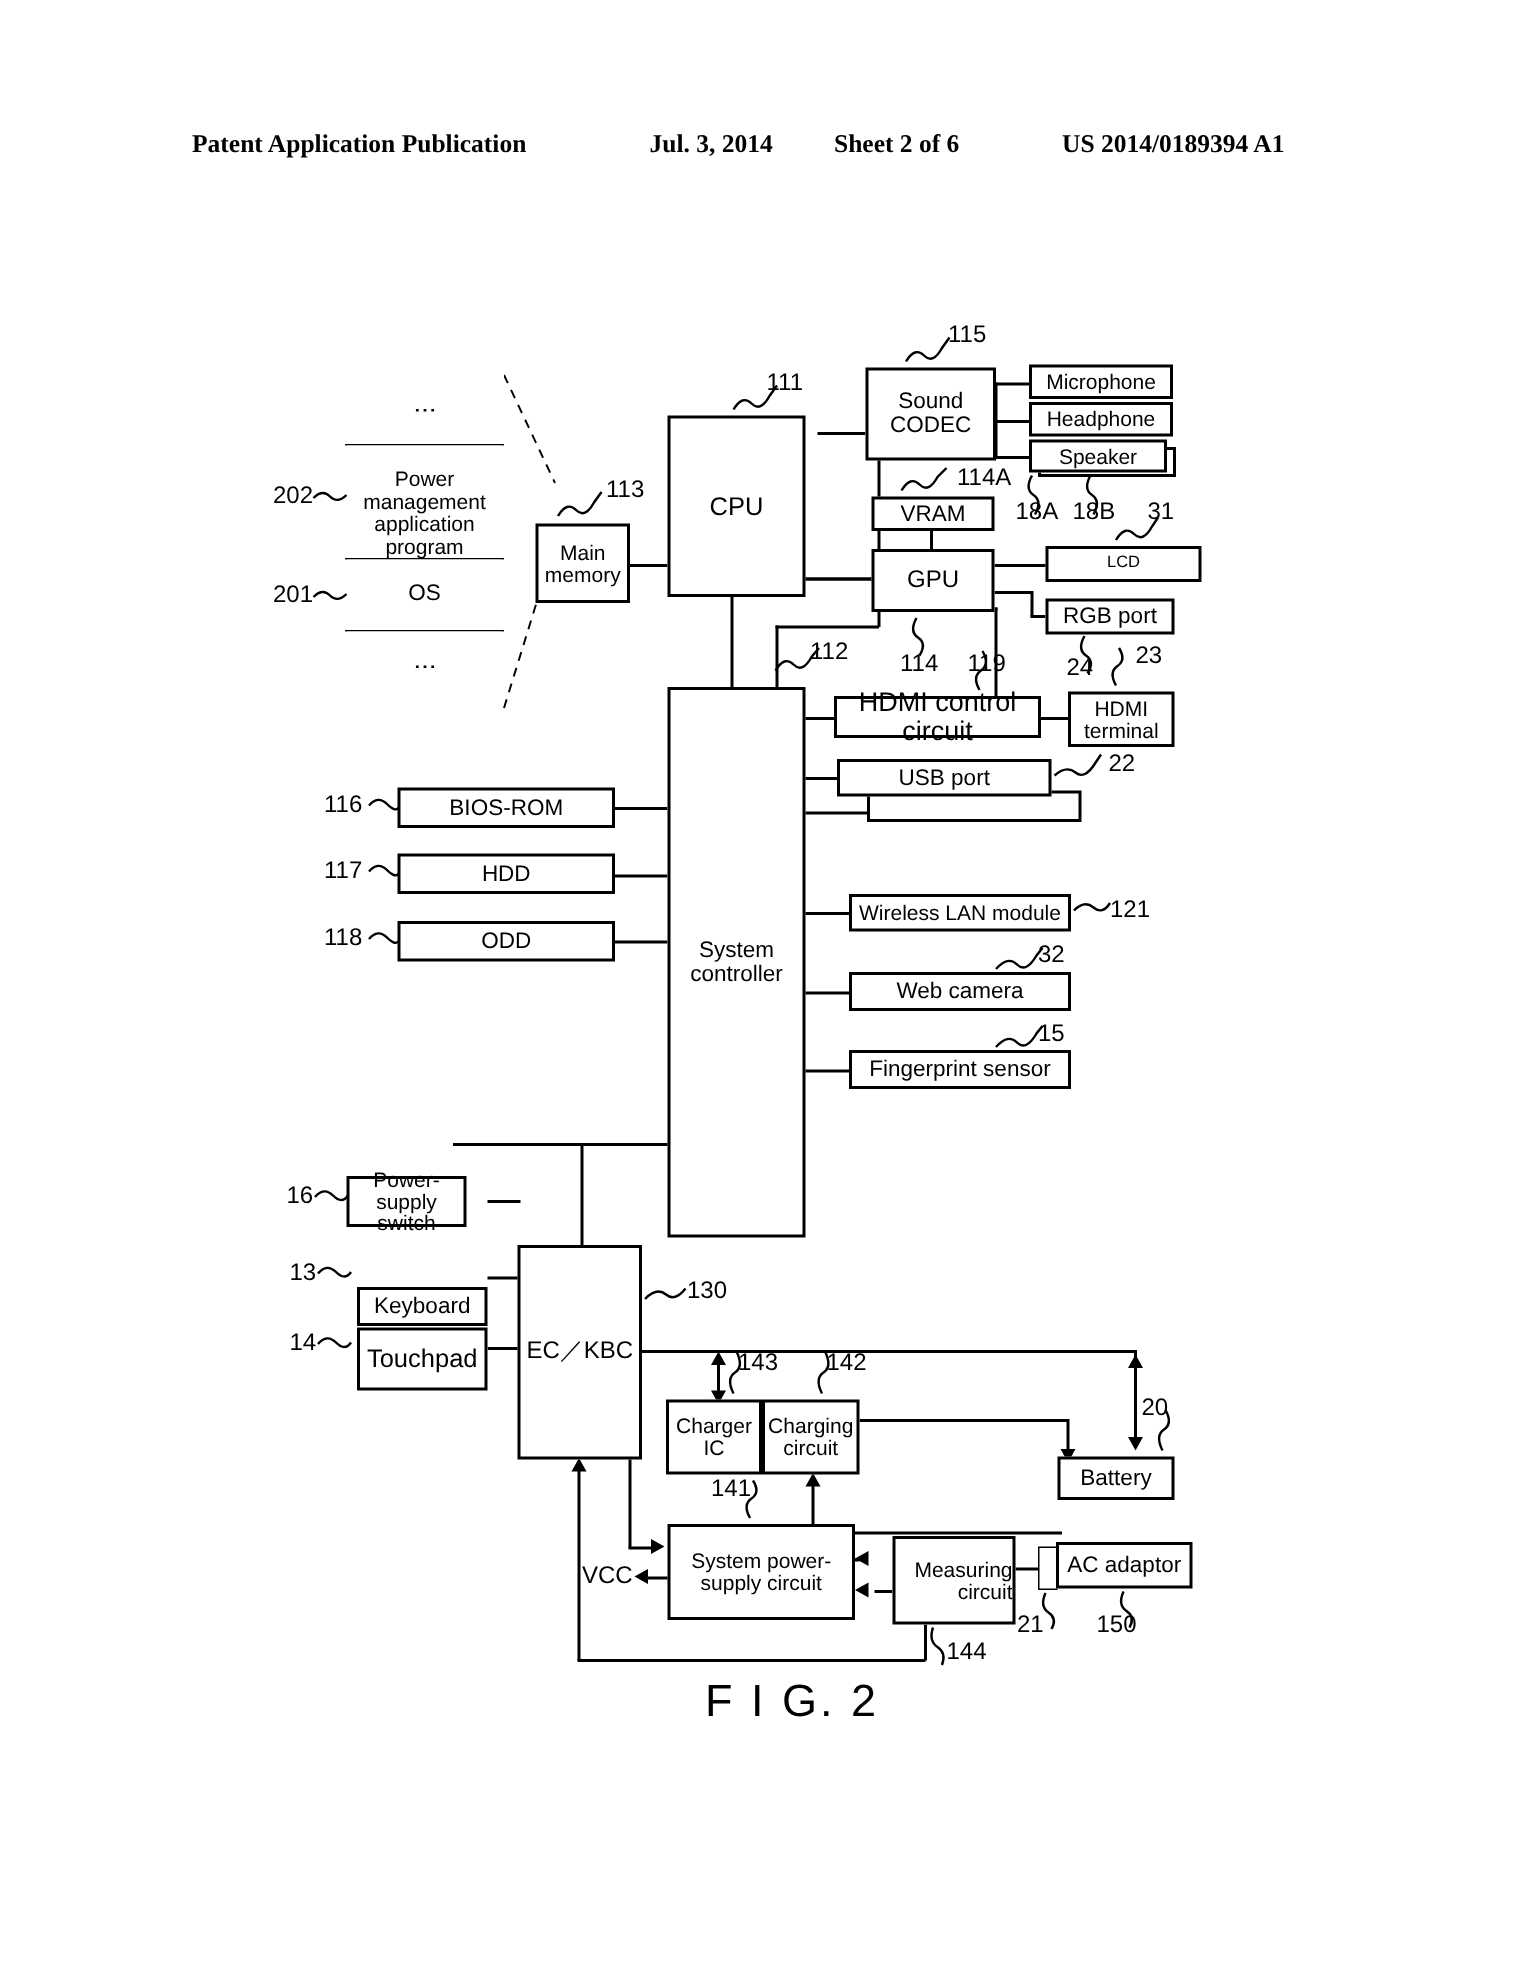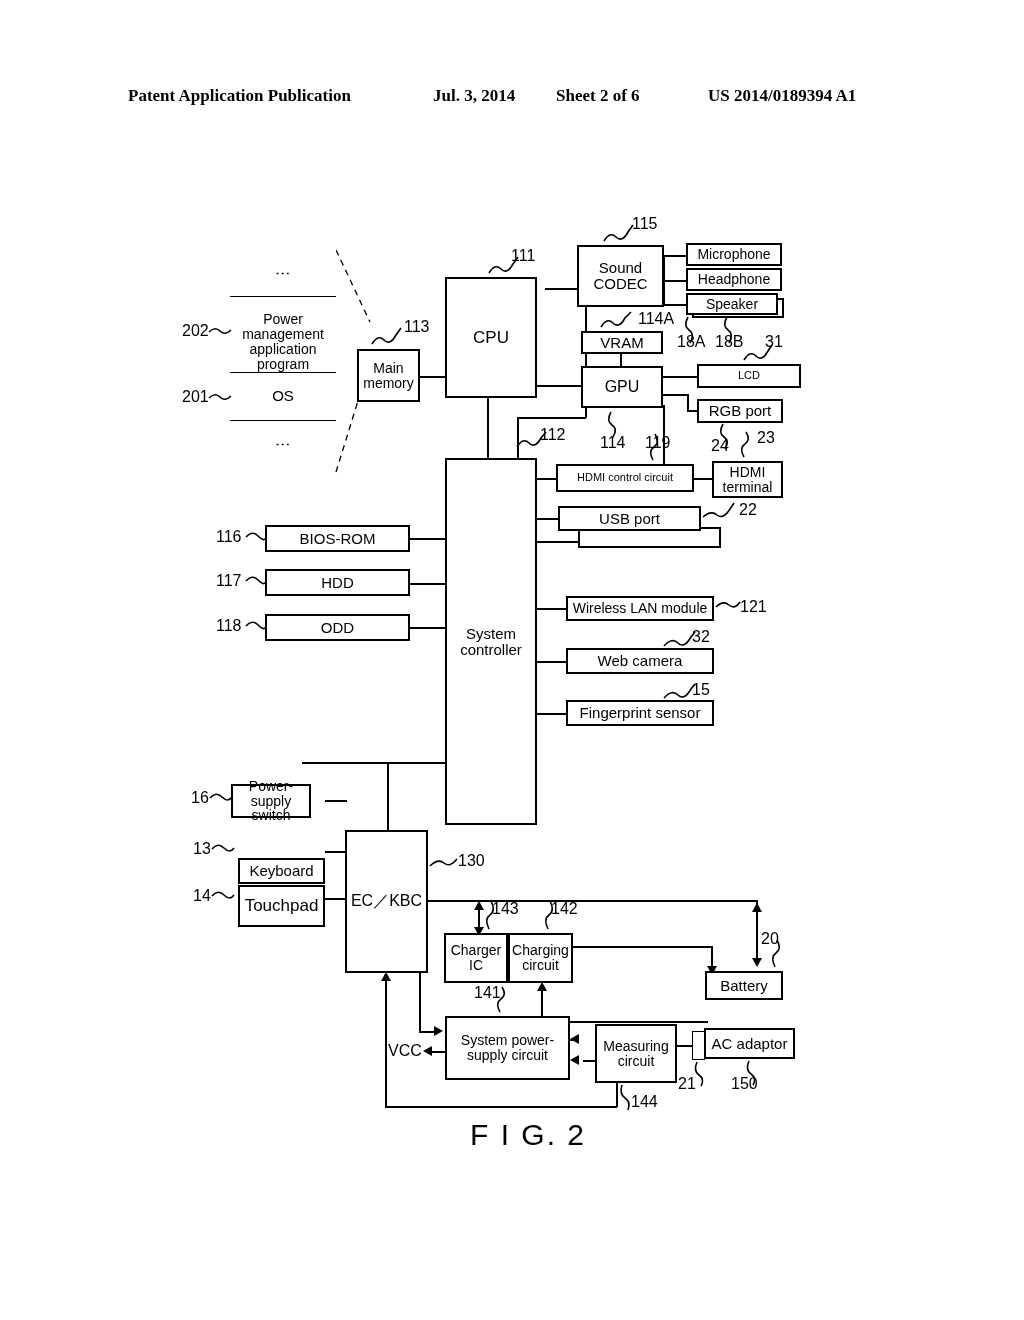--- a/index.html
+++ b/index.html
@@ -216,21 +216,21 @@
     <span>GPU</span>
   </div>
 
   <div class="box" style="left:697px;top:364px;width:104px;height:24px;font-size:11px;">
     <span>LCD</span>
   </div>
   <div class="box" style="left:697px;top:399px;width:86px;height:24px;font-size:15px;">
     <span>RGB port</span>
   </div>
 
-  <div class="box" style="left:556px;top:464px;width:138px;height:28px;font-size:11px;">
+  <div class="box" style="left:556px;top:464px;width:138px;height:28px;font-size:18px;">
     <span>HDMI control circuit</span>
   </div>
   <div class="box" style="left:712px;top:461px;width:71px;height:37px;font-size:14px;">
     <span>HDMI terminal</span>
   </div>
 
   <div class="box shadow-box" style="left:578px;top:527px;width:143px;height:21px;border-width:2px;"></div>
   <div class="box" style="left:558px;top:506px;width:143px;height:25px;font-size:15px;">
     <span>USB port</span>
   </div>
@@ -281,21 +281,21 @@
   </div>
 
   <div class="box" style="left:705px;top:971px;width:78px;height:29px;font-size:15px;">
     <span>Battery</span>
   </div>
 
   <div class="box" style="left:445px;top:1016px;width:125px;height:64px;font-size:14px;">
     <span>System power-supply circuit</span>
   </div>
 
-  <div class="box" style="left:595px;top:1024px;width:82px;height:59px;font-size:14px;">
+  <div class="box" style="left:595px;top:1024px;width:82px;height:59px;font-size:14px;text-align:right;">
     <span>Measuring circuit</span>
   </div>
 
   <div class="box" style="left:704px;top:1028px;width:91px;height:31px;font-size:15px;">
     <span>AC adaptor</span>
   </div>
 
   <div class="vcc" style="left:388px;top:1042px;">VCC</div>
 
   <svg class="lead" style="left:0;top:0;width:1024px;height:1320px;">

